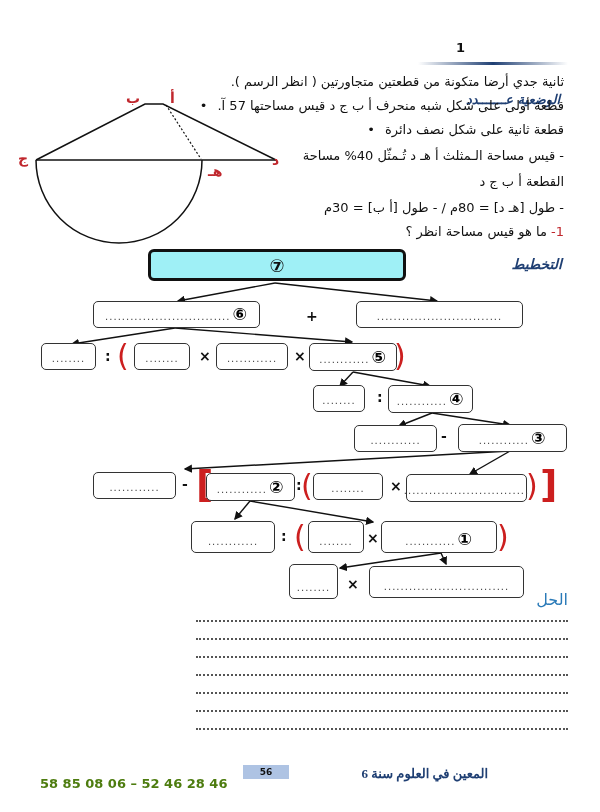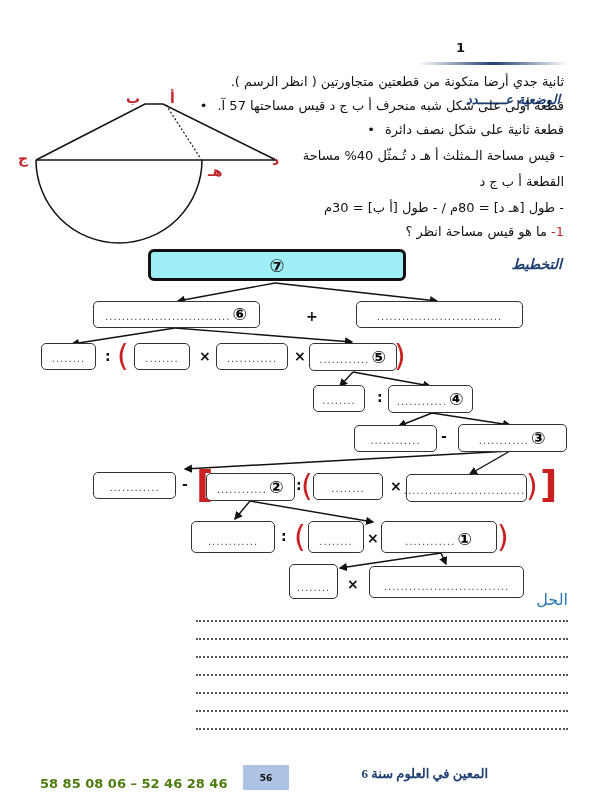--- a/index.html
+++ b/index.html
@@ -177,14 +177,14 @@
   <div class="dots" style="top:620px;"></div>
   <div class="dots" style="top:638px;"></div>
   <div class="dots" style="top:656px;"></div>
   <div class="dots" style="top:674px;"></div>
   <div class="dots" style="top:692px;"></div>
   <div class="dots" style="top:710px;"></div>
   <div class="dots" style="top:728px;"></div>
 </div>
 
 <div class="abs" style="left:40px;top:776px;color:#4d7c0f;font-weight:bold;font-size:13px;">58 85 08 06 – 52 46 28 46</div>
-<div class="abs" style="left:243px;top:765px;width:46px;height:25px;background:#aec3e3;display:flex;align-items:center;justify-content:center;font-size:9px;font-weight:bold;">56</div>
+<div class="abs" style="left:243px;top:765px;width:46px;height:14px;background:#aec3e3;display:flex;align-items:center;justify-content:center;font-size:9px;font-weight:bold;">56</div>
 <div class="abs rtl" style="right:112px;top:766px;color:#1f3f73;font-weight:bold;font-size:13px;font-family:Liberation Serif, serif;">المعين في العلوم سنة 6</div>
 
 </body></html>

